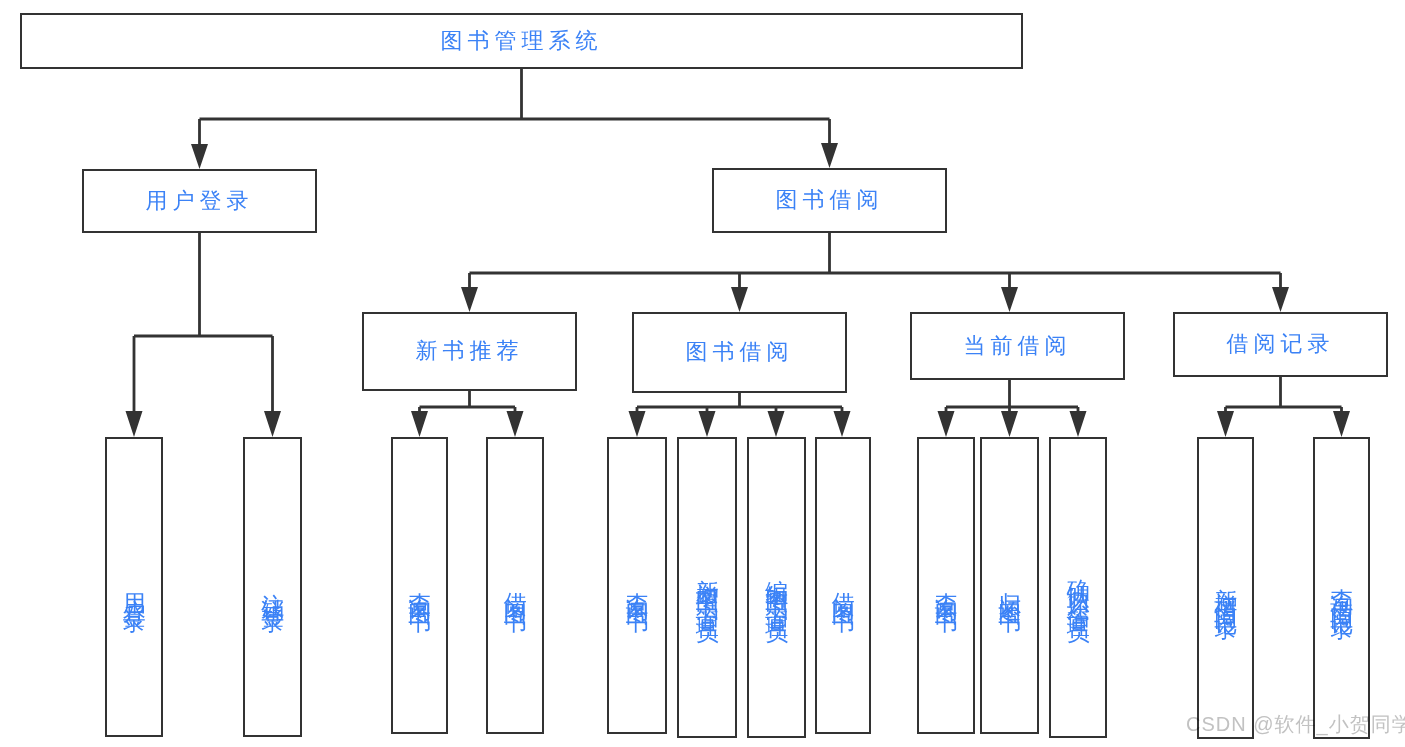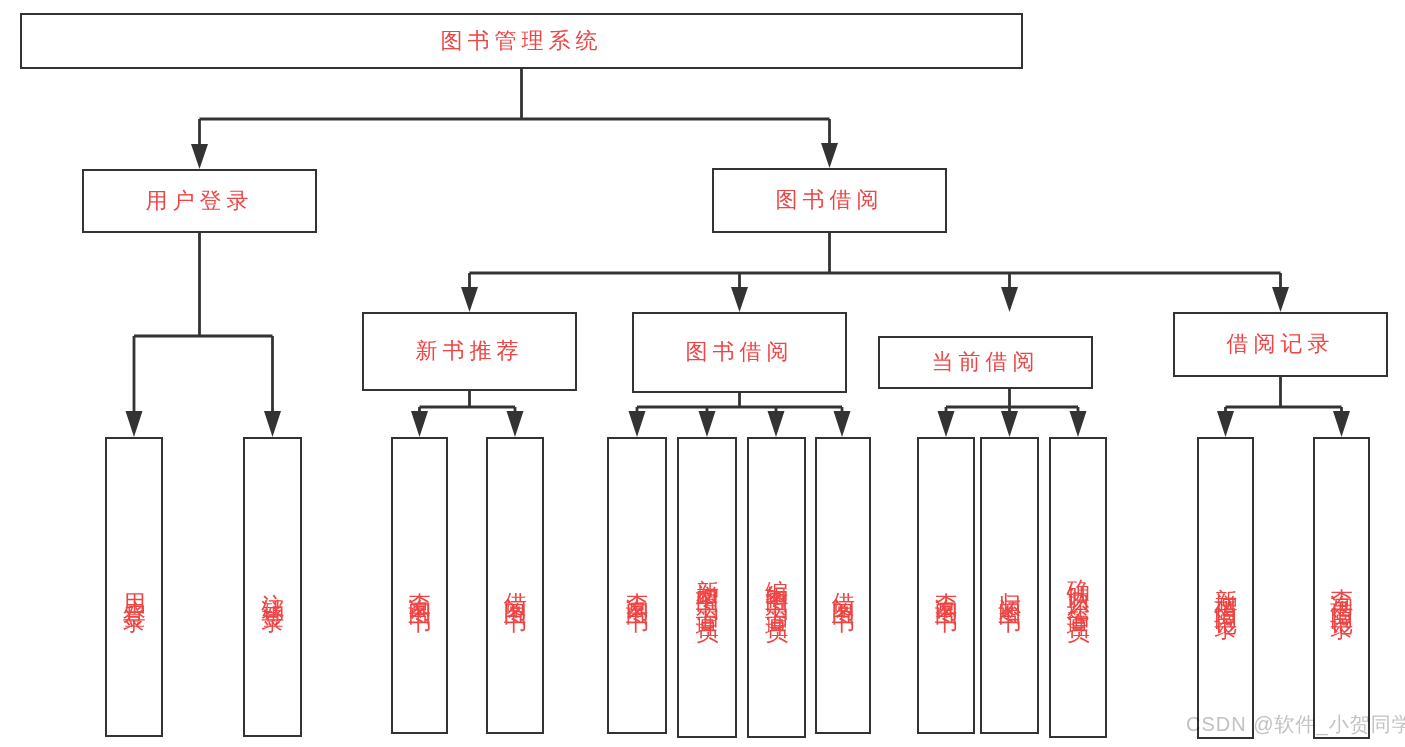--- a/index.html
+++ b/index.html
@@ -12,41 +12,41 @@
   }
   .canvas svg{position:absolute;left:0;top:0;}
   .node{
     position:absolute;
     box-sizing:border-box;
     background:#ffffff;
     border:2.5px solid #333333;
     display:flex;
     align-items:center;
     justify-content:center;
-    color:#ef4444;
+    color:#3b82f6;
     font-size:22px;
     letter-spacing:5px;
     line-height:1.2;
     white-space:nowrap;
     z-index:2;
   }
   .leaf span{
     writing-mode:vertical-rl;
     text-orientation:mixed;
     font-size:23px;
     letter-spacing:6px;
     white-space:nowrap;
   }
   
   .n-root          {left:20px;  top:13px;  width:1003px; height:56px;}
   .n-user-login    {left:82px;  top:169px; width:235px;  height:64px;}
   .n-book-mgmt     {left:712px; top:168px; width:235px;  height:65px;}
   .n-new-book      {left:362px; top:312px; width:215px;  height:79px;}
   .n-book-borrow   {left:632px; top:312px; width:215px;  height:81px;}
-  .n-current-borrow{left:878px; top:312px; width:215px;  height:53px;margin-top:24px;}
+  .n-current-borrow{left:910px; top:312px; width:215px;  height:68px;}
   .n-borrow-record {left:1173px;top:312px; width:215px;  height:65px;}
   
   .l1 {left:105px; top:437px; width:58px; height:300px;}
   .l2 {left:243px; top:437px; width:59px; height:300px;}
   .l3 {left:391px; top:437px; width:57px; height:297px;}
   .l4 {left:486px; top:437px; width:58px; height:297px;}
   .l5 {left:607px; top:437px; width:60px; height:297px;}
   .l6 {left:677px; top:437px; width:60px; height:301px;}
   .l7 {left:747px; top:437px; width:59px; height:301px;}
   .l8 {left:815px; top:437px; width:56px; height:297px;}

